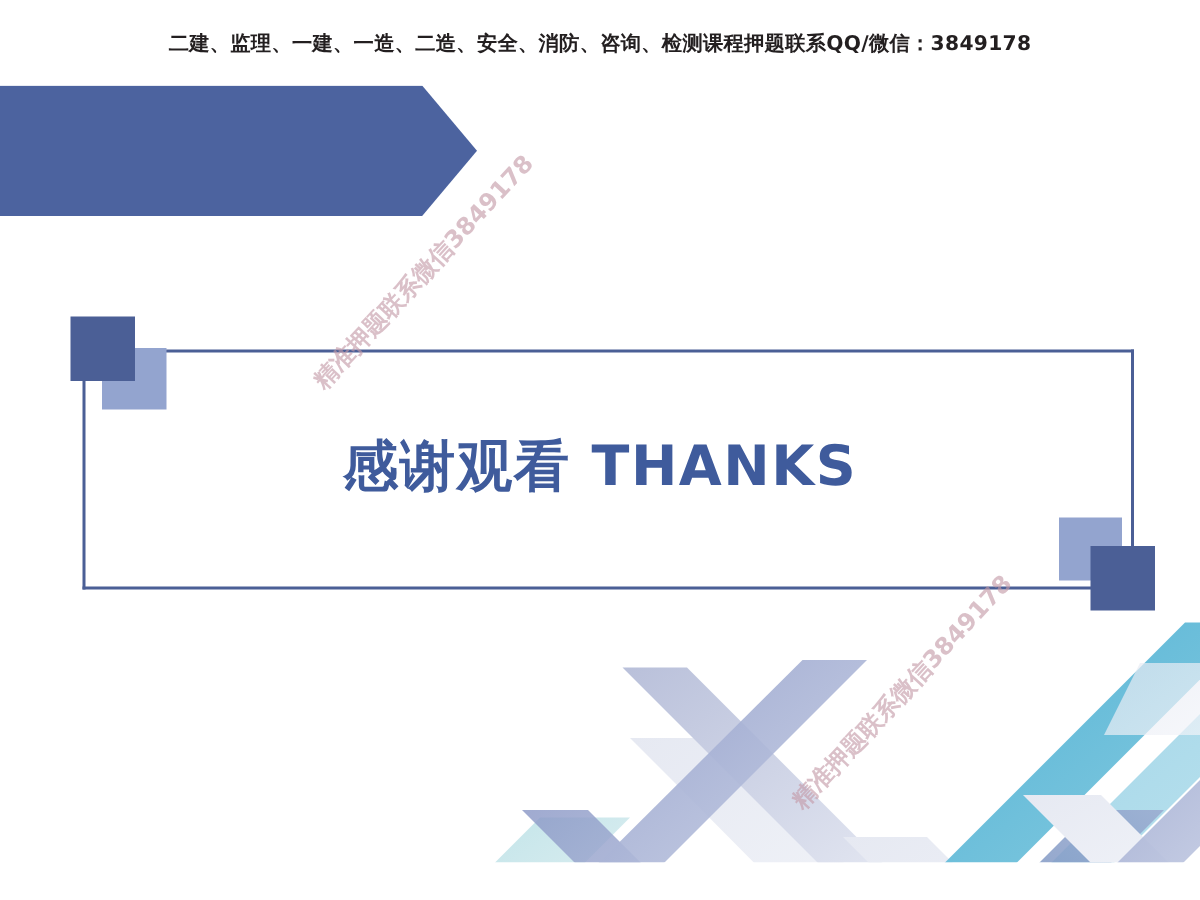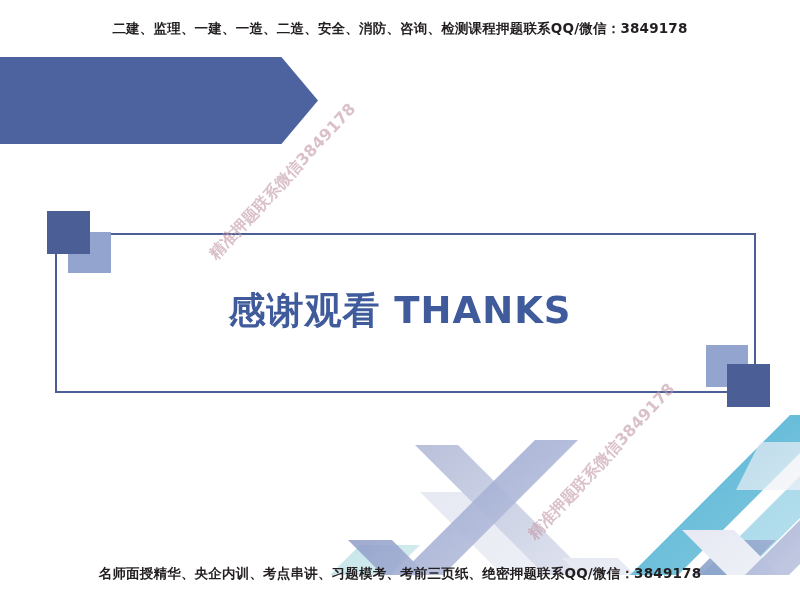--- a/index.html
+++ b/index.html
@@ -189,15 +189,14 @@
       <path d="M 398 196 L 442 196 L 352 286 L 308 286 Z" fill="url(#gSlate)" opacity="0.5"></path>
 
       <path d="M 60 250 L 130 250 L 170 290 L 100 290 Z" fill="url(#gMint)" opacity="0.7"></path>
       <path d="M 300 250 L 370 250 L 410 290 L 340 290 Z" fill="url(#gPale)" opacity="0.8"></path>
     </svg>
   </div>
 
   <div class="watermark" id="watermark-1">精准押题联系微信3849178</div>
   <div class="watermark" id="watermark-2">精准押题联系微信3849178</div>
 
-  <div class="promo" id="promo-bottom">名师面授精华、央企内训、考点串讲、习题模考、考前三页纸、绝密押题联系QQ/微信：3849178</div>
 
 </div>
 
 </body></html>

